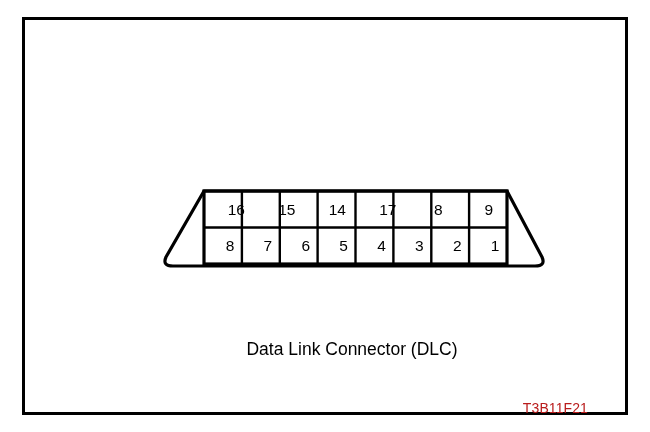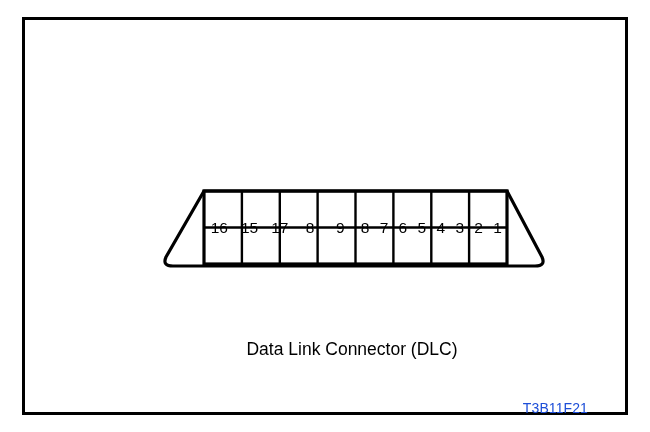--- a/index.html
+++ b/index.html
@@ -44,20 +44,22 @@
   }
 
   
   #pin-grid {
     position: absolute;
     left: 179px;
     top: 171px;
     width: 303px;
     height: 73px;
     display: flex;
+    flex-direction: column;
+    padding-left: 7px;
   }
   .pin-row {
     display: flex;
     flex: 1 1 0;
   }
   .pin-cell {
     flex: 1 1 0;
     display: flex;
     align-items: center;
     justify-content: center;
@@ -85,21 +87,21 @@
   }
 
   
   #figure-code {
     position: absolute;
     right: 37px;
     top: 381px;
     font-size: 14px;
     line-height: 1;
     letter-spacing: 0.1px;
-    color: #1d4ed8;
+    color: #b91c1c;
   }
 </style>
 </head>
 <body>
 
 <div id="figure-frame">
 
   <div id="connector-drawing">
     <svg viewBox="0 0 410 108" xmlns="http://www.w3.org/2000/svg">
 
@@ -116,20 +118,21 @@
       <line x1="250.4" y1="23" x2="250.4" y2="96" stroke="#000000" stroke-width="2.4"></line>
       <line x1="288.3" y1="23" x2="288.3" y2="96" stroke="#000000" stroke-width="2.4"></line>
       <line x1="326.1" y1="23" x2="326.1" y2="96" stroke="#000000" stroke-width="2.4"></line>
     </svg>
   </div>
 
   <div id="pin-grid">
     <div class="pin-row">
       <div class="pin-cell">16</div>
       <div class="pin-cell">15</div>
+      <div class="pin-cell">14</div>
       <div class="pin-cell">17</div>
       <div class="pin-cell">8</div>
       <div class="pin-cell">9</div>
     </div>
     <div class="pin-row">
       <div class="pin-cell">8</div>
       <div class="pin-cell">7</div>
       <div class="pin-cell">6</div>
       <div class="pin-cell">5</div>
       <div class="pin-cell">4</div>

